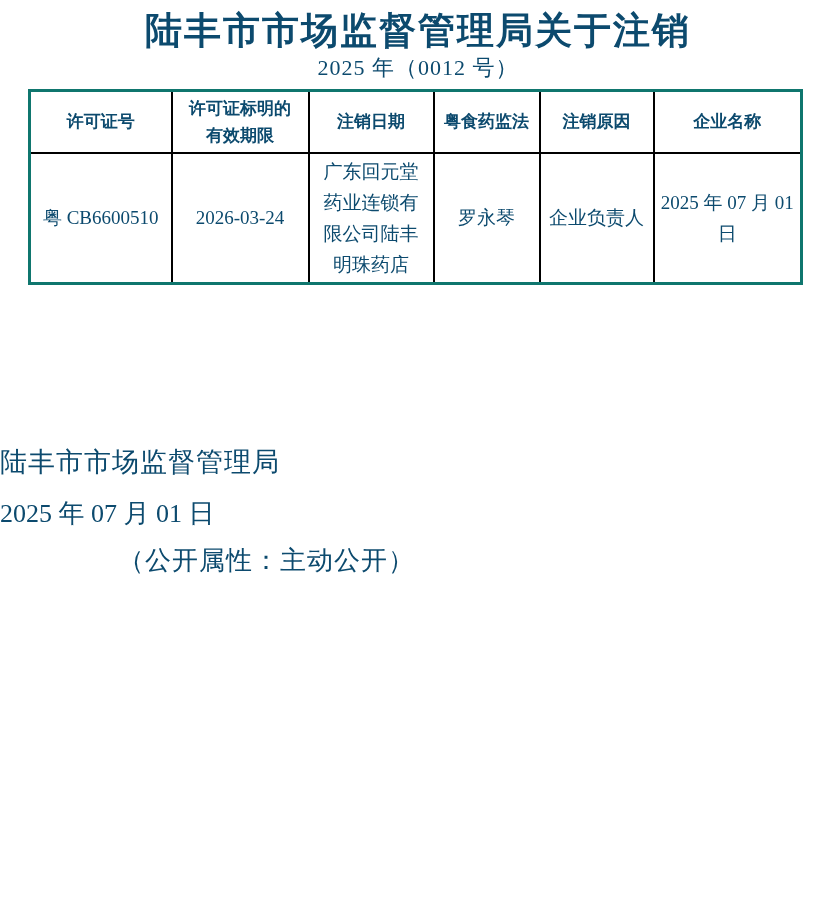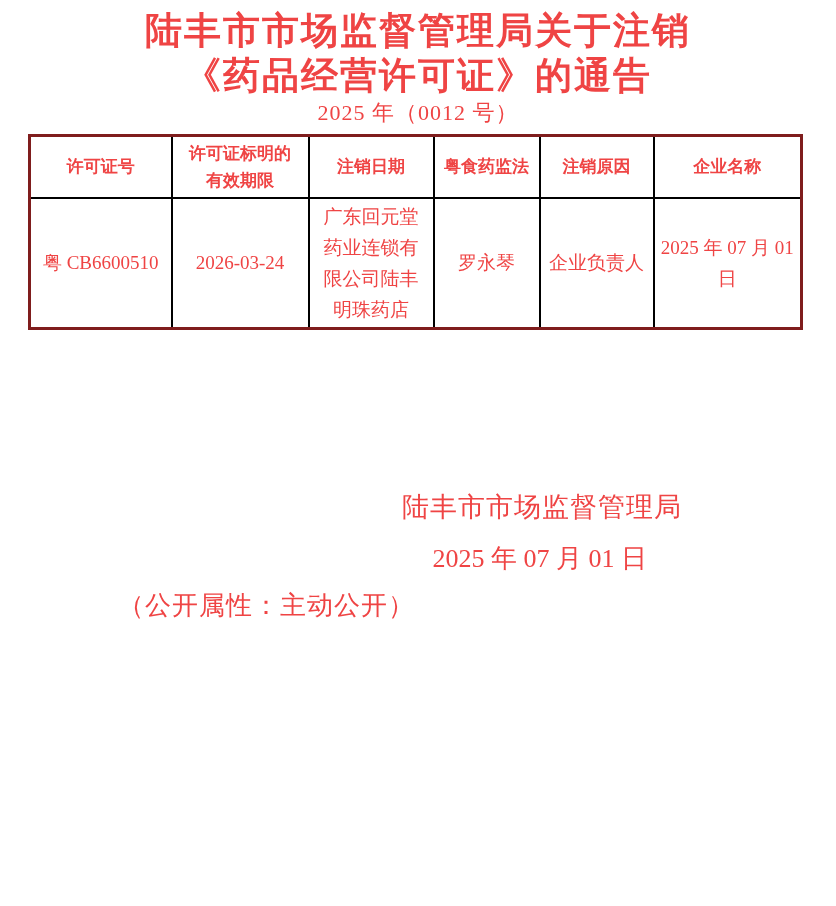--- a/index.html
+++ b/index.html
@@ -6,21 +6,21 @@
   html, body {
     margin: 0;
     padding: 0;
     background: #ffffff;
   }
   .page {
     position: relative;
     width: 836px;
     height: 906px;
     background: #ffffff;
-    color: #ef4444;
+    color: #0c4a6e;
     font-family: "Liberation Serif", "DejaVu Serif", serif;
     overflow: hidden;
     padding-top: 8px;
   }
   .title {
     margin: 0;
     text-align: center;
     font-size: 37px;
     line-height: 45px;
     font-weight: bold;
@@ -43,21 +43,21 @@
   .pline.just {
     text-align: justify;
     text-align-last: justify;
   }
   .pline.indent { text-indent: 54px; }
   table.license-table {
     border-collapse: collapse;
     table-layout: fixed;
     width: 772px;
     margin: 6px 0 0 28px;
-    border: 3px solid #7f1d1d;
+    border: 3px solid #0f766e;
   }
   .license-table th,
   .license-table td {
     border: 2px solid #000000;
     text-align: center;
     vertical-align: middle;
     padding: 2px 6px;
   }
   .license-table th {
     font-family: "Liberation Sans", "DejaVu Sans", sans-serif;
@@ -65,21 +65,21 @@
     font-size: 17px;
     line-height: 27px;
     height: 62px;
     white-space: pre-line;
   }
   .license-table td {
     font-size: 19px;
     line-height: 31px;
     height: 118px;
   }
-  .signature { margin-top: 162px; text-align: right; }
+  .signature { margin-top: 162px; text-align: left; }
   .sig-agency {
     font-size: 27px;
     line-height: 30px;
     padding-right: 154px;
     letter-spacing: 1px;
   }
   .sig-date {
     font-size: 26px;
     line-height: 30px;
     margin-top: 22px;
@@ -92,21 +92,20 @@
     letter-spacing: 1px;
   }
 </style>
 </head>
 <body>
 
 <div class="page">
 
   <h1 class="title">
     <span class="title-line">陆丰市市场监督管理局关于注销</span>
-    <span class="title-line">《药品经营许可证》的通告</span>
   </h1>
 
   <div class="doc-number">2025 年（0012 号）</div>
 
 
   <table class="license-table">
     <colgroup>
       <col style="width:142px">
       <col style="width:137px">
       <col style="width:125px">

